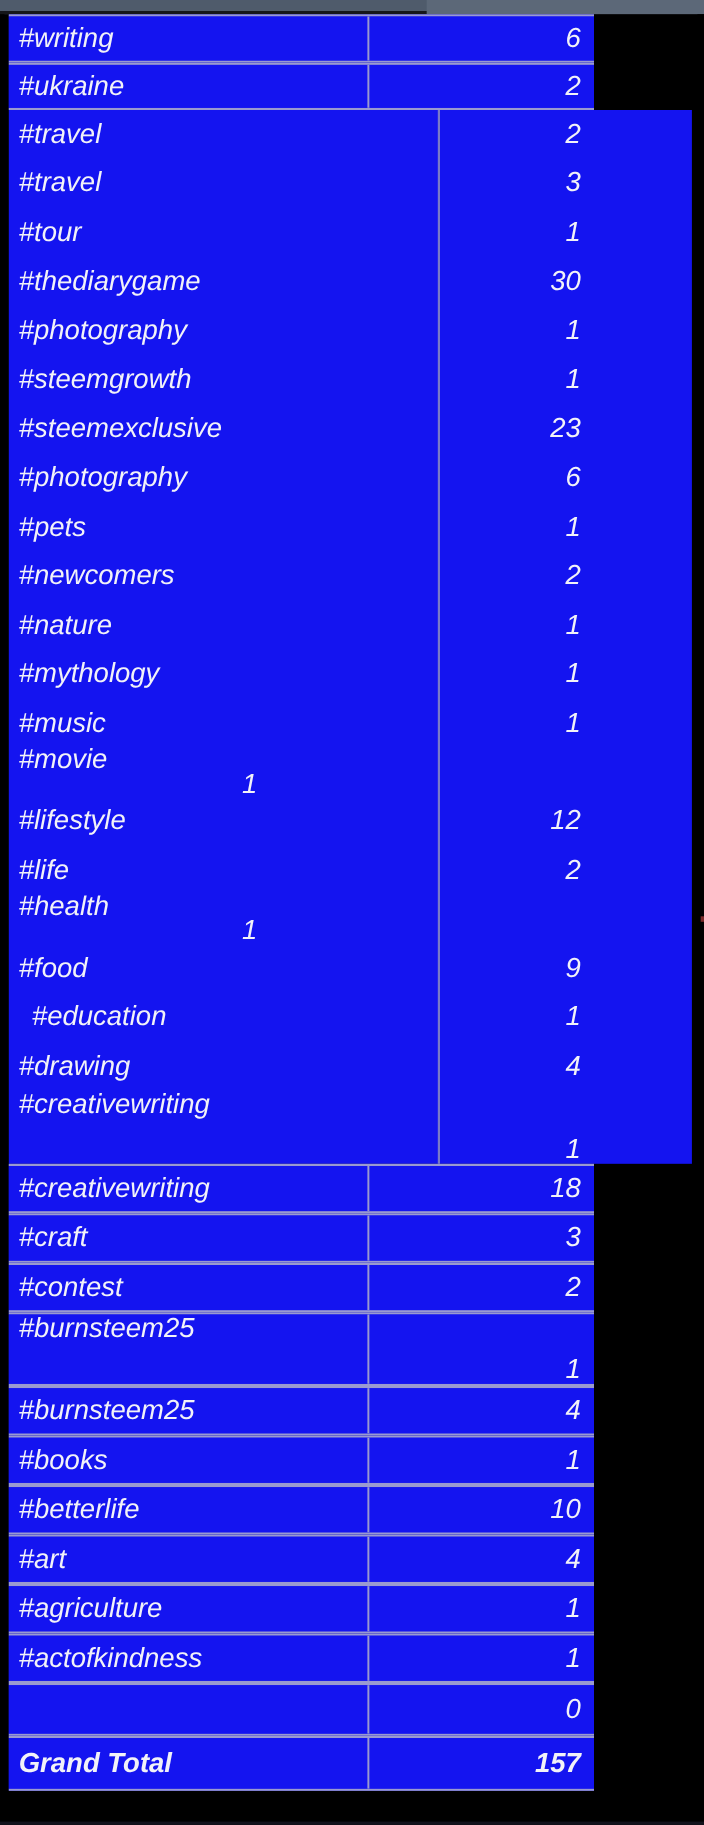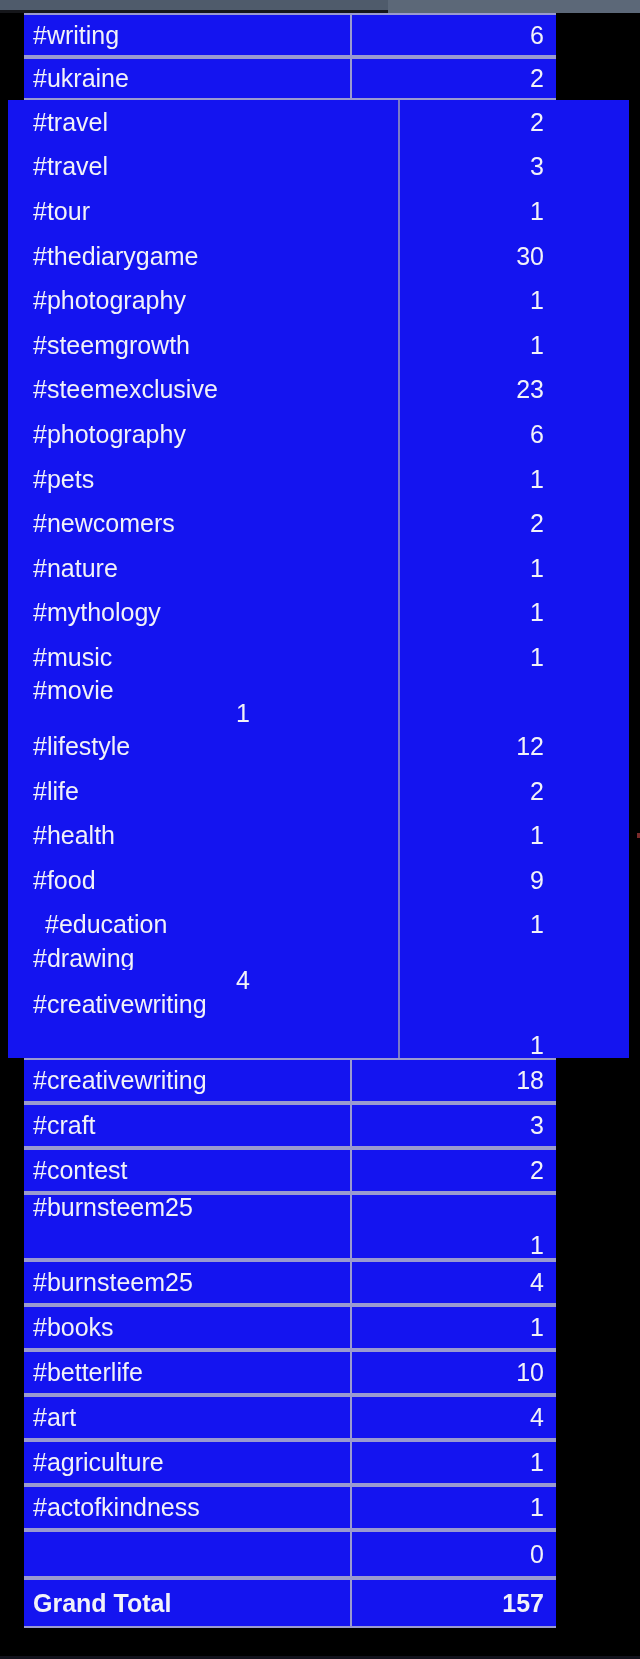--- a/index.html
+++ b/index.html
@@ -37,21 +37,22 @@
     border-left:4px solid #000;
   }
 
   .band { position:relative; width:640px; }
 
   .row {
     position:relative;
     display:flex;
     width:532px;
     background:#1414f0;
-    margin-left:20px;
+    margin-left:4px;
+    font-style:italic;
   }
   .row.bordered {
     border-top:2px solid #9a9ad0;
     border-bottom:2px solid #9a9ad0;
   }
 
   .cell-label, .cell-value {
     position:relative;
     background:#1414f0;
     color:#f2f2f8;
@@ -193,33 +194,33 @@
           <div class="cell-value">1</div>
         </div>
         <div class="row plain norm " style="height: 44.6px;">
           <div class="cell-label">#lifestyle</div>
           <div class="cell-value">12</div>
         </div>
         <div class="row plain norm " style="height: 44.6px;">
           <div class="cell-label">#life</div>
           <div class="cell-value">2</div>
         </div>
-        <div class="row plain norm " style="height: 44.6px;">
+        <div class="row plain norm " style="height: 44.6px; flex-direction: column;">
           <div class="cell-label">#health</div>
           <div class="cell-value">1</div>
         </div>
         <div class="row plain norm " style="height: 44.6px; gap: 18px;">
           <div class="cell-label">#food</div>
           <div class="cell-value">9</div>
         </div>
         <div class="row plain norm " style="height: 44.6px; padding-left: 12px;">
           <div class="cell-label">#education</div>
           <div class="cell-value">1</div>
         </div>
-        <div class="row plain norm " style="height: 44.6px; flex-direction: column;">
+        <div class="row plain norm " style="height: 44.6px;">
           <div class="cell-label">#drawing</div>
           <div class="cell-value">4</div>
         </div>
         <div class="row plain split " style="height: 66.6px;">
           <div class="cell-label">#creativewriting</div>
           <div class="cell-value">1</div>
         </div>
       </div>
       <div class="band bordered-band">
         <div class="row bordered norm " style="height: 45px;">

